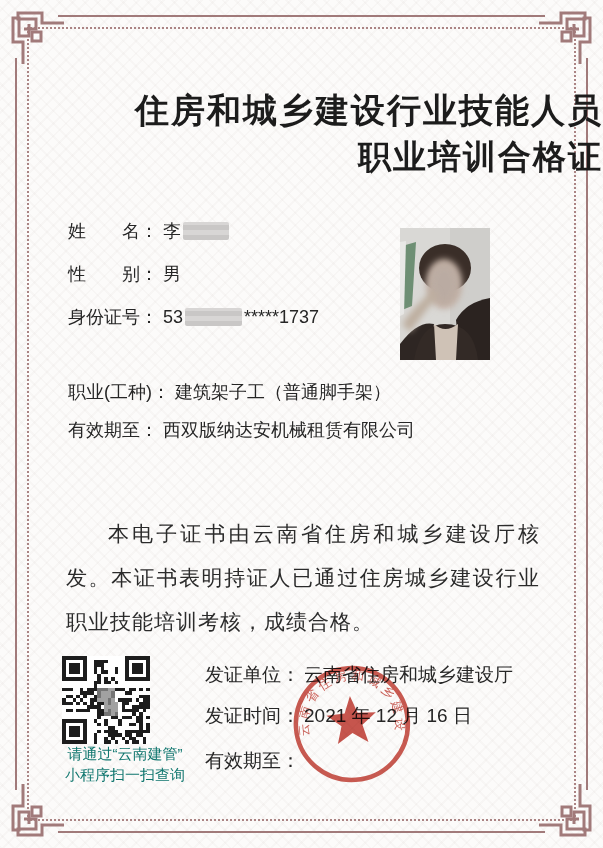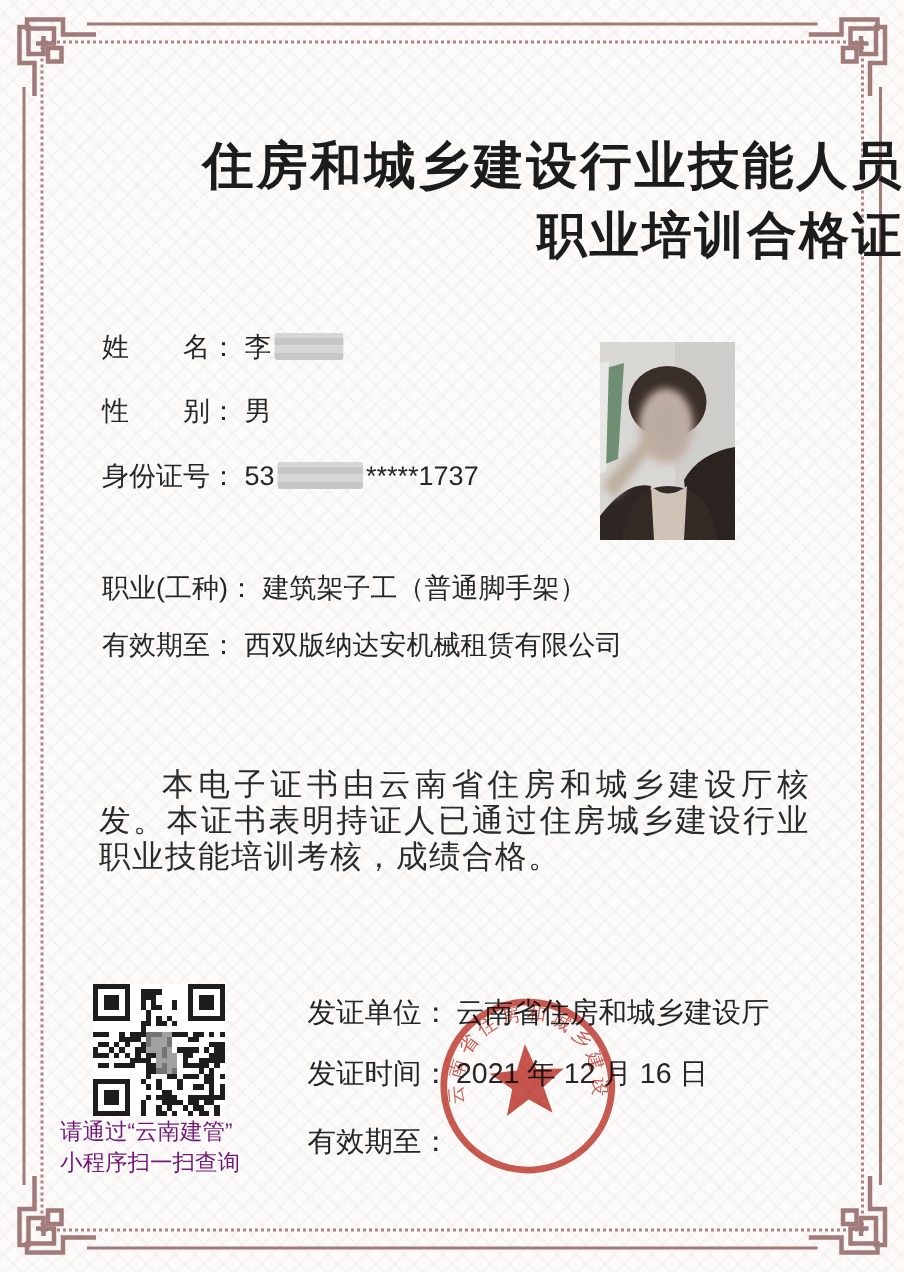--- a/index.html
+++ b/index.html
@@ -36,26 +36,26 @@
     background-image:
       repeating-linear-gradient(0deg,#c9c7c6 0 5px,#d8d6d5 5px 10px),
       repeating-linear-gradient(90deg,rgba(176,173,172,.85) 0 6px,rgba(214,211,210,.85) 6px 12px);}
   .blur-name{width:46px;}
   .blur-id{width:57px;}
   .blur-cert{width:82px;}
   
   .photo{position:absolute;left:400px;top:228px;width:90px;height:132px;background:#dddcda;}
   
   .statement{position:absolute;left:66px;top:512px;width:474px;margin:0;
-    font-size:21px;line-height:24px;letter-spacing:1px;color:#2b2b2b;
+    font-size:21px;line-height:44px;letter-spacing:1px;color:#2b2b2b;
     text-indent:2em;text-align:justify;}
   
   .qr{position:absolute;left:62px;top:656px;width:88px;height:88px;}
-  .qr-caption{position:absolute;left:40px;width:170px;text-align:left;
-    font-size:15px;color:#701a75;white-space:nowrap;}
+  .qr-caption{position:absolute;left:40px;width:170px;text-align:center;
+    font-size:15px;color:#0f766e;white-space:nowrap;}
   .qr-cap1{top:745px;}
   .qr-cap2{top:766px;}
   
   .footer-row{position:absolute;left:205px;height:26px;display:flex;align-items:center;
     font-size:19px;color:#262626;white-space:nowrap;}
   .footer-label{margin-right:4px;}
   
   .seal{position:absolute;left:290px;top:664px;width:124px;height:124px;
     opacity:0.9;mix-blend-mode:multiply;transform:rotate(-4deg);}
 </style>

